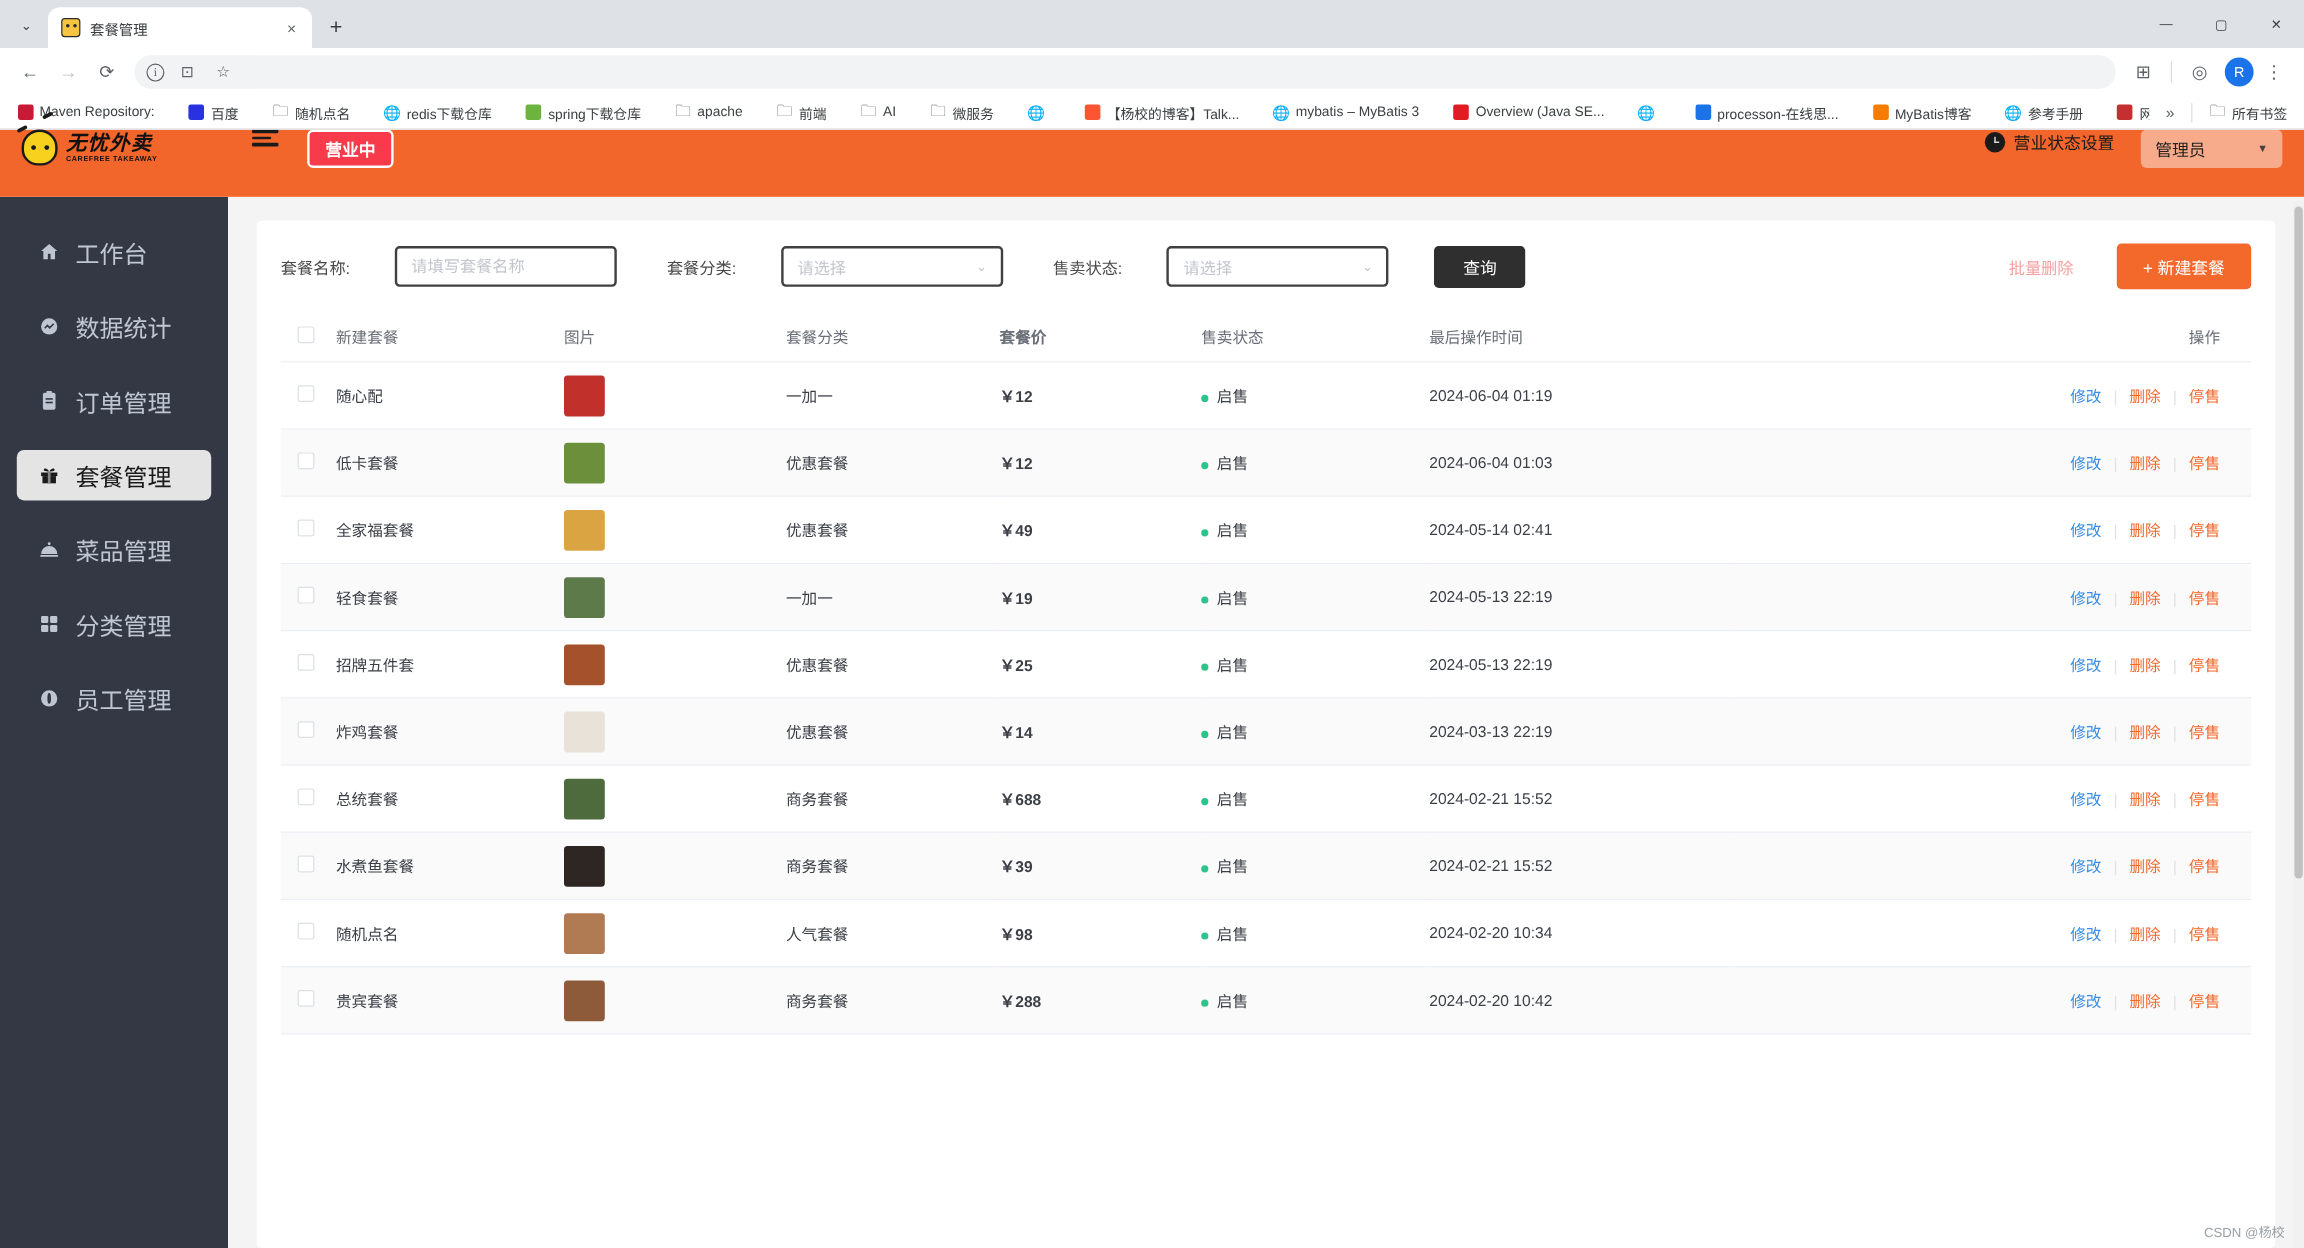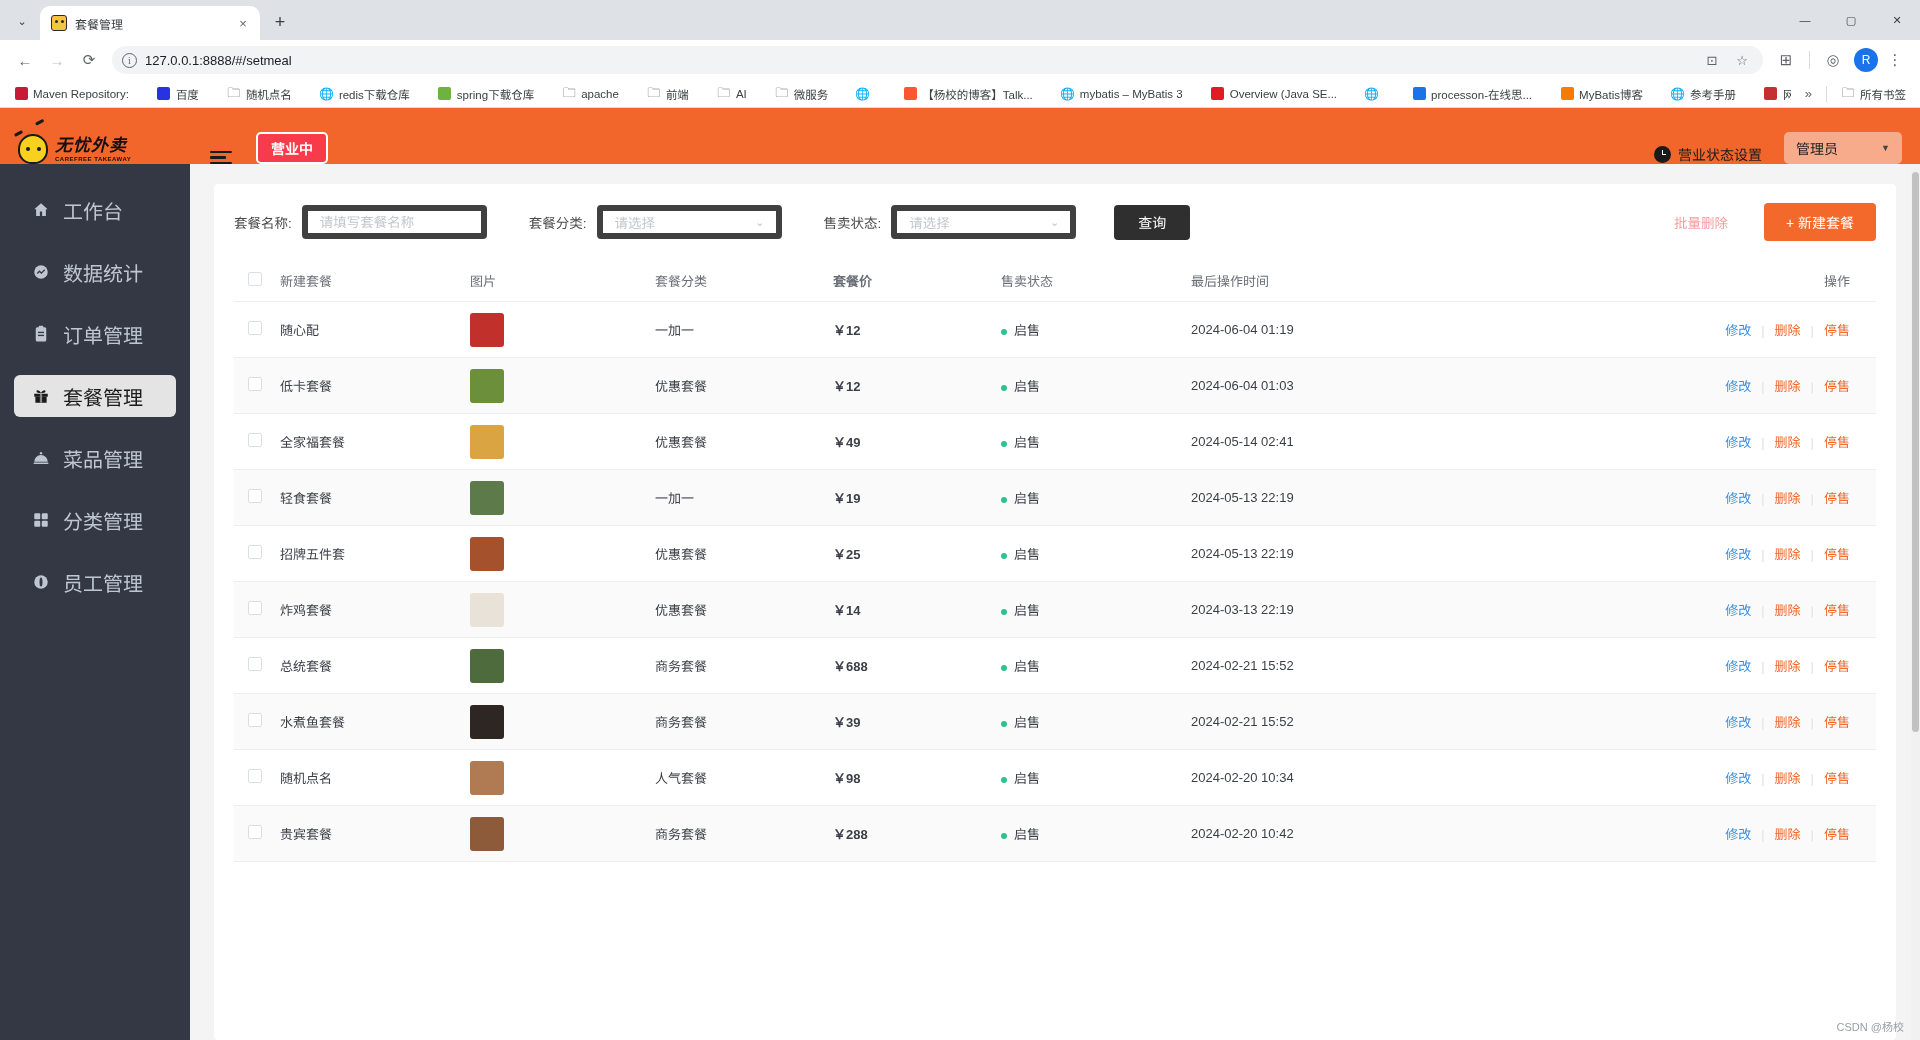--- a/index.html
+++ b/index.html
@@ -104,21 +104,21 @@
   .bm-sq { width: 13px; height: 13px; border-radius: 2px; color: #fff;
            font-size: 9px; font-weight: bold; display: flex;
            align-items: center; justify-content: center; }
   .bm-overflow { margin-left: 6px; color: #5f6368; font-size: 13px; padding: 2px 6px; }
   .bm-divider { width: 1px; height: 16px; background: #dadce0; margin: 0 6px; }
 
   
   .app { flex: 1; display: flex; flex-direction: column; background: #f4f4f4; }
 
   .app-header {
-    height: 56px; background: #f3662b; display: flex; align-items: flex-end;
+    height: 56px; background: #f3662b; display: flex; align-items: flex-start;
     padding: 0 18px; flex: 0 0 56px;
   }
   .logo-wrap { display: flex; align-items: center; gap: 7px; width: 170px; }
   .logo-face {
     width: 30px; height: 30px; background: #f7d11e; border-radius: 50% 50% 45% 45%;
     border: 2.5px solid #1a1a1a; position: relative; flex: 0 0 30px;
   }
   .logo-face::before {
     content: ""; position: absolute; left: -6px; top: -4px; width: 9px;
     height: 3px; background: #1a1a1a; border-radius: 2px;
@@ -186,23 +186,23 @@
   .nav-ico svg { display: block; }
 
   .content { flex: 1; overflow: hidden; padding: 20px 24px 0 24px;
              display: flex; flex-direction: column; }
   .panel { background: #fff; flex: 1; border-radius: 4px; padding: 0 20px;
            display: flex; flex-direction: column; overflow: hidden; }
 
   .filterbar { height: 76px; display: flex; align-items: center; gap: 0; }
   .f-label { font-size: 13.5px; color: #4a4a4a; margin-right: 10px; white-space: nowrap; }
   .f-input, .f-select {
-    height: 34px; border: 6px solid #404040; border-radius: 4px;
+    height: 34px; border: 2px solid #404040; border-radius: 4px;
     font-size: 13.5px; color: #222; padding: 0 12px; background: #fff;
-    font-family: inherit; outline: none;
+    font-family: inherit; outline: none; margin-left: 27px;
   }
   .f-input { width: 185px; }
   .f-input::placeholder { color: #c3c6cd; }
   .f-select { width: 185px; display: flex; align-items: center;
               color: #c3c6cd; position: relative; }
   .f-select .caret { position: absolute; right: 11px; color: #c0c4cc; font-size: 11px; }
   .gap-lg { width: 42px; }
   .btn-query {
     height: 35px; background: #2f2f2f; color: #fff; font-size: 14px;
     border: none; border-radius: 4px; padding: 0 24px; margin-left: 38px;
@@ -283,21 +283,20 @@
       <div class="winbtn close">✕</div>
     </div>
   </div>
 
   <div class="toolbar">
     <div class="navbtn">←</div>
     <div class="navbtn disabled">→</div>
     <div class="navbtn">⟳</div>
     <div class="omnibox">
       <div class="omni-info">i</div>
-      <div class="omni-url">127.0.0.1:8888/#/setmeal</div>
       <div class="omni-ico">⊡</div>
       <div class="omni-ico">☆</div>
     </div>
     <div class="tb-right">
       <div class="navbtn">⊞</div>
       <div class="tb-sep"></div>
       <div class="navbtn">◎</div>
       <div class="avatar-btn">R</div>
       <div class="navbtn">⋮</div>
     </div>

